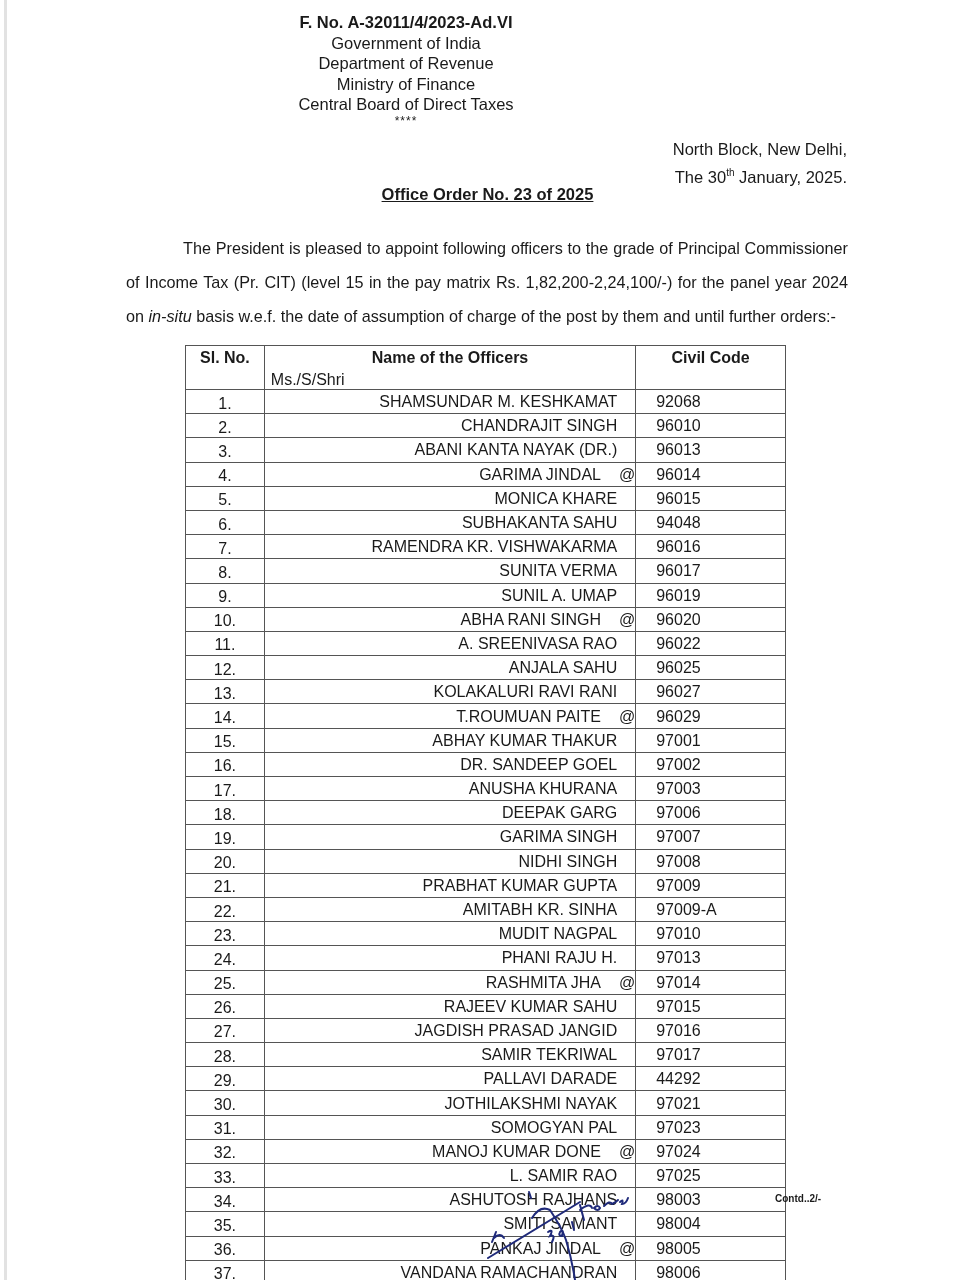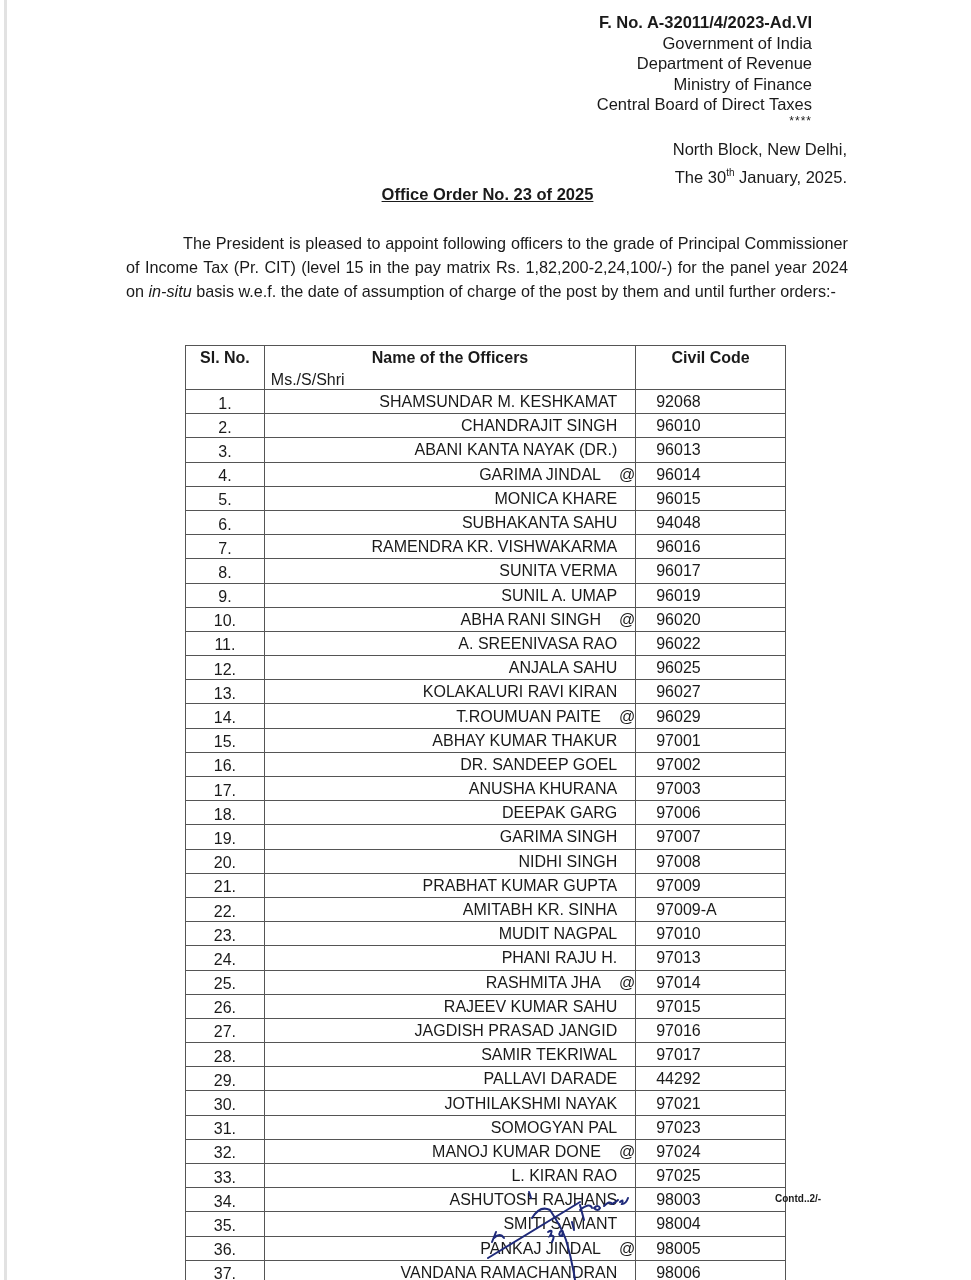--- a/index.html
+++ b/index.html
@@ -1,27 +1,27 @@
 <!DOCTYPE html>
 <html><head>
 <meta charset="utf-8">
 <style>
   html, body { margin: 0; padding: 0; background: #ffffff; }
   body {
     width: 971px; height: 1280px; position: relative; overflow: hidden;
     font-family: "Liberation Sans", sans-serif; color: #1a1a1a;
   }
   .page-edge { position: absolute; left: 4px; top: 0; bottom: 0; width: 3px; background: #e2e2e2; }
-  .header { position: absolute; left: 0; width: 812px; top: 12px; text-align: right; font-size: 16.5px; line-height: 20.5px; }
+  .header { position: absolute; left: 0; width: 812px; top: 12px; text-align: center; font-size: 16.5px; line-height: 20.5px; }
   .header .fno { font-weight: bold; }
   .header .stars { font-size: 12px; line-height: 12px; letter-spacing: 1px; }
   .place { position: absolute; right: 124px; top: 138px; text-align: right; font-size: 16.5px; line-height: 23px; margin-left: 44px; }
   .place sup { font-size: 10px; }
   .order-title { position: absolute; left: 0; width: 975px; top: 185px; text-align: center; font-weight: bold; font-size: 16.5px; text-decoration: underline; }
-  .para { position: absolute; left: 126px; width: 722px; top: 231px; font-size: 16.2px; line-height: 24px; text-align: justify; text-indent: 57px; }
+  .para { position: absolute; left: 126px; width: 722px; top: 231px; font-size: 16.2px; line-height: 34px; text-align: justify; text-indent: 57px; }
   table.officers {
     position: absolute; left: 185px; top: 345px; width: 601px;
     border-collapse: collapse; font-size: 16px;
   }
   table.officers th, table.officers td { border: 1px solid #555; padding: 0; height: 20.2px; line-height: 19px; }
   table.officers th { font-weight: bold; vertical-align: top; padding-top: 2px; height: 40px; }
   table.officers th.name-h { text-align: center; }
   table.officers th .prefix { display: block; font-weight: normal; text-align: left; padding-left: 6px; margin-top: 3px; }
   col.c-sl { width: 79px; } col.c-name { width: 372px; } col.c-code { width: 150px; }
   td.sl { text-align: center; padding-top: 3px !important; }
@@ -123,21 +123,21 @@
         <td class="name"><span>A. SREENIVASA RAO</span><span class="at"></span></td>
         <td class="code">96022</td>
       </tr>
       <tr>
         <td class="sl">12.</td>
         <td class="name"><span>ANJALA SAHU</span><span class="at"></span></td>
         <td class="code">96025</td>
       </tr>
       <tr>
         <td class="sl">13.</td>
-        <td class="name"><span>KOLAKALURI RAVI KIRAN</span><span class="at"></span></td>
+        <td class="name"><span>KOLAKALURI RAVI RANI</span><span class="at"></span></td>
         <td class="code">96027</td>
       </tr>
       <tr>
         <td class="sl">14.</td>
         <td class="name"><span>T.ROUMUAN PAITE</span><span class="at">@</span></td>
         <td class="code">96029</td>
       </tr>
       <tr>
         <td class="sl">15.</td>
         <td class="name"><span>ABHAY KUMAR THAKUR</span><span class="at"></span></td>
@@ -223,21 +223,21 @@
         <td class="name"><span>SOMOGYAN PAL</span><span class="at"></span></td>
         <td class="code">97023</td>
       </tr>
       <tr>
         <td class="sl">32.</td>
         <td class="name"><span>MANOJ KUMAR DONE</span><span class="at">@</span></td>
         <td class="code">97024</td>
       </tr>
       <tr>
         <td class="sl">33.</td>
-        <td class="name"><span>L. KIRAN RAO</span><span class="at"></span></td>
+        <td class="name"><span>L. SAMIR RAO</span><span class="at"></span></td>
         <td class="code">97025</td>
       </tr>
       <tr>
         <td class="sl">34.</td>
         <td class="name"><span>ASHUTOSH RAJHANS</span><span class="at"></span></td>
         <td class="code">98003</td>
       </tr>
       <tr>
         <td class="sl">35.</td>
         <td class="name"><span>SMITI SAMANT</span><span class="at"></span></td>

